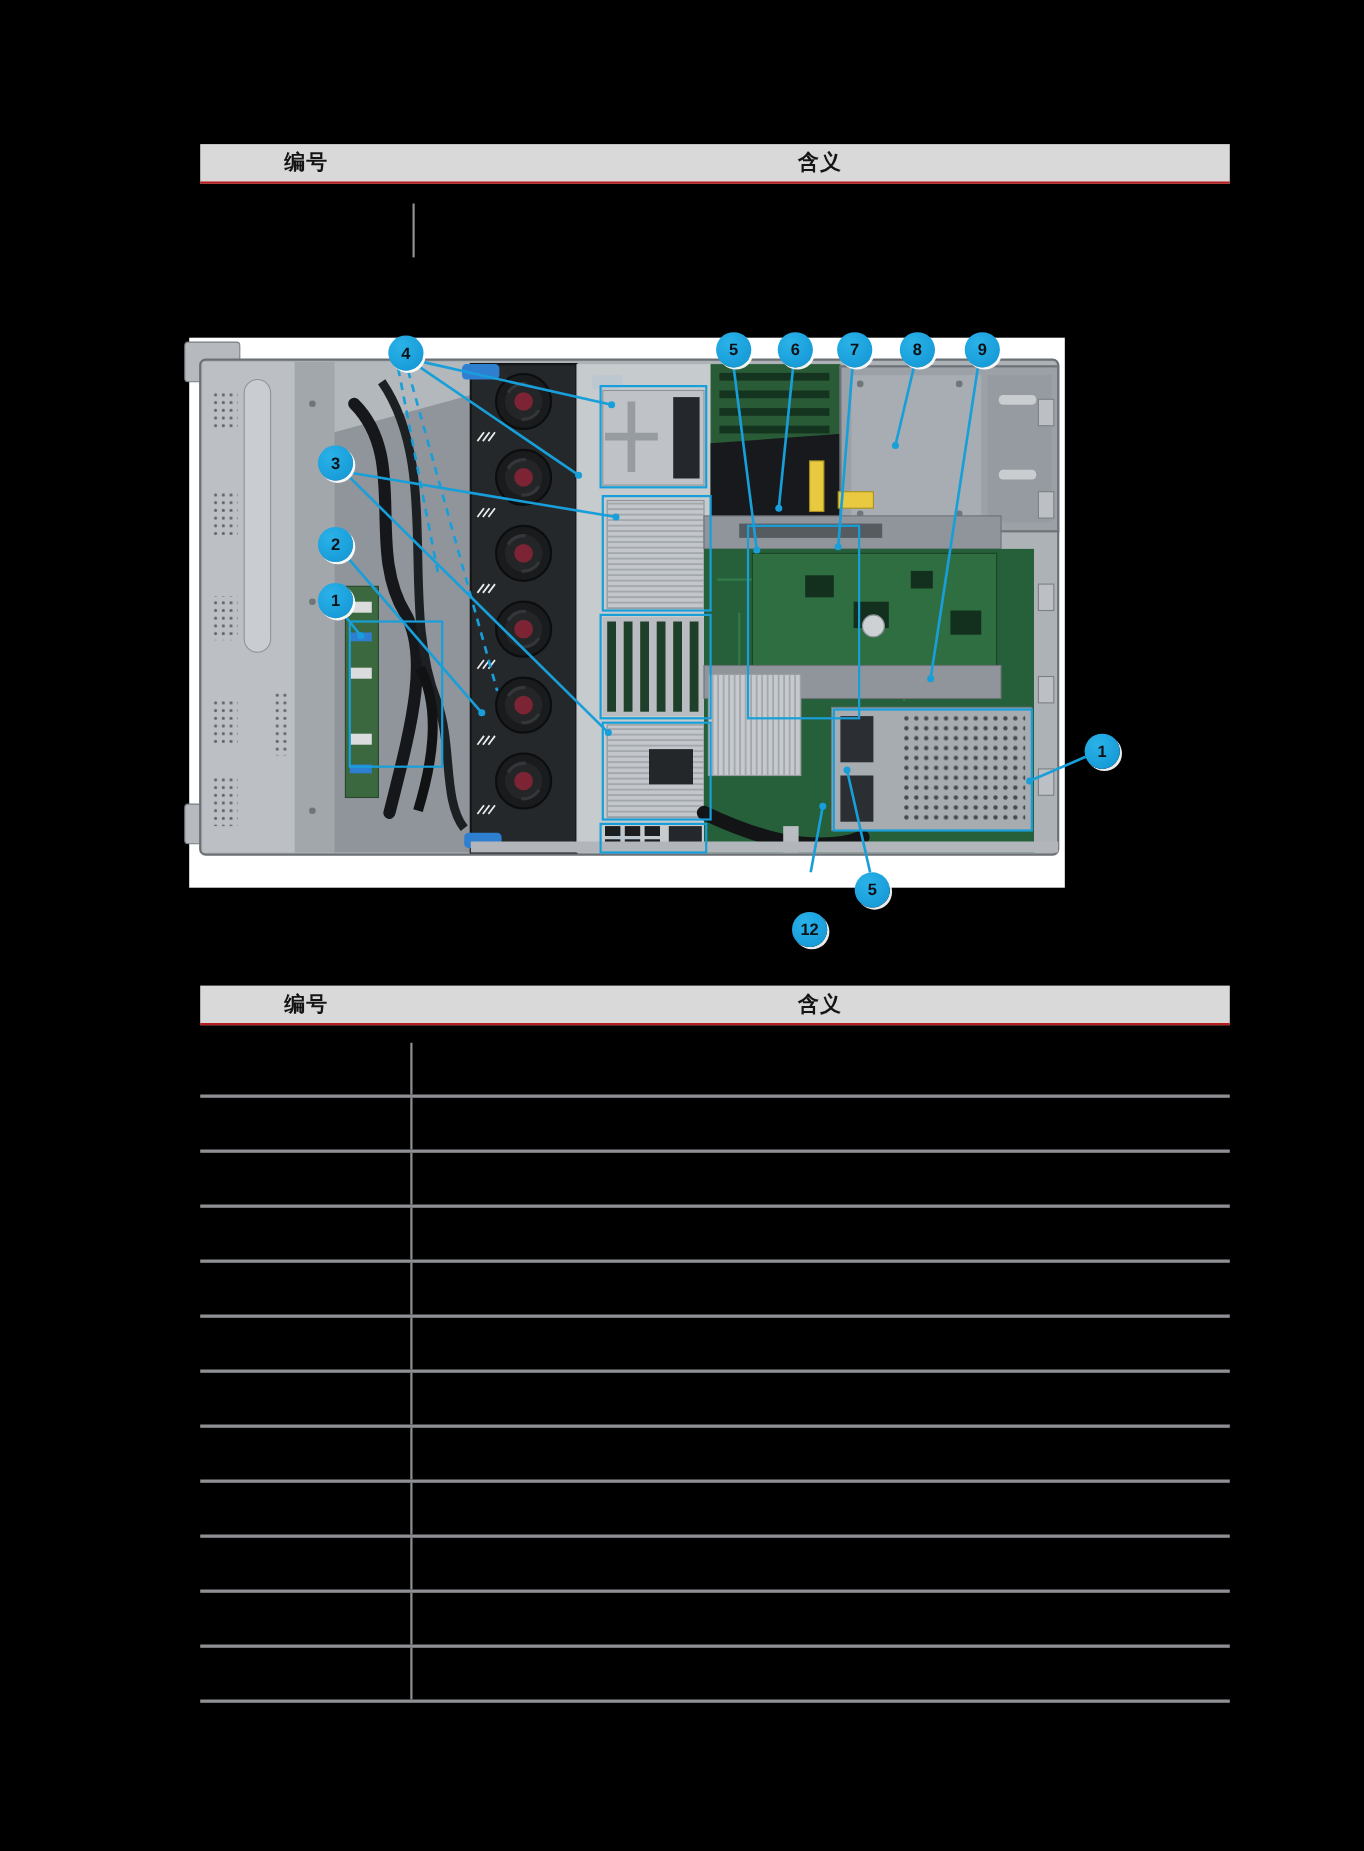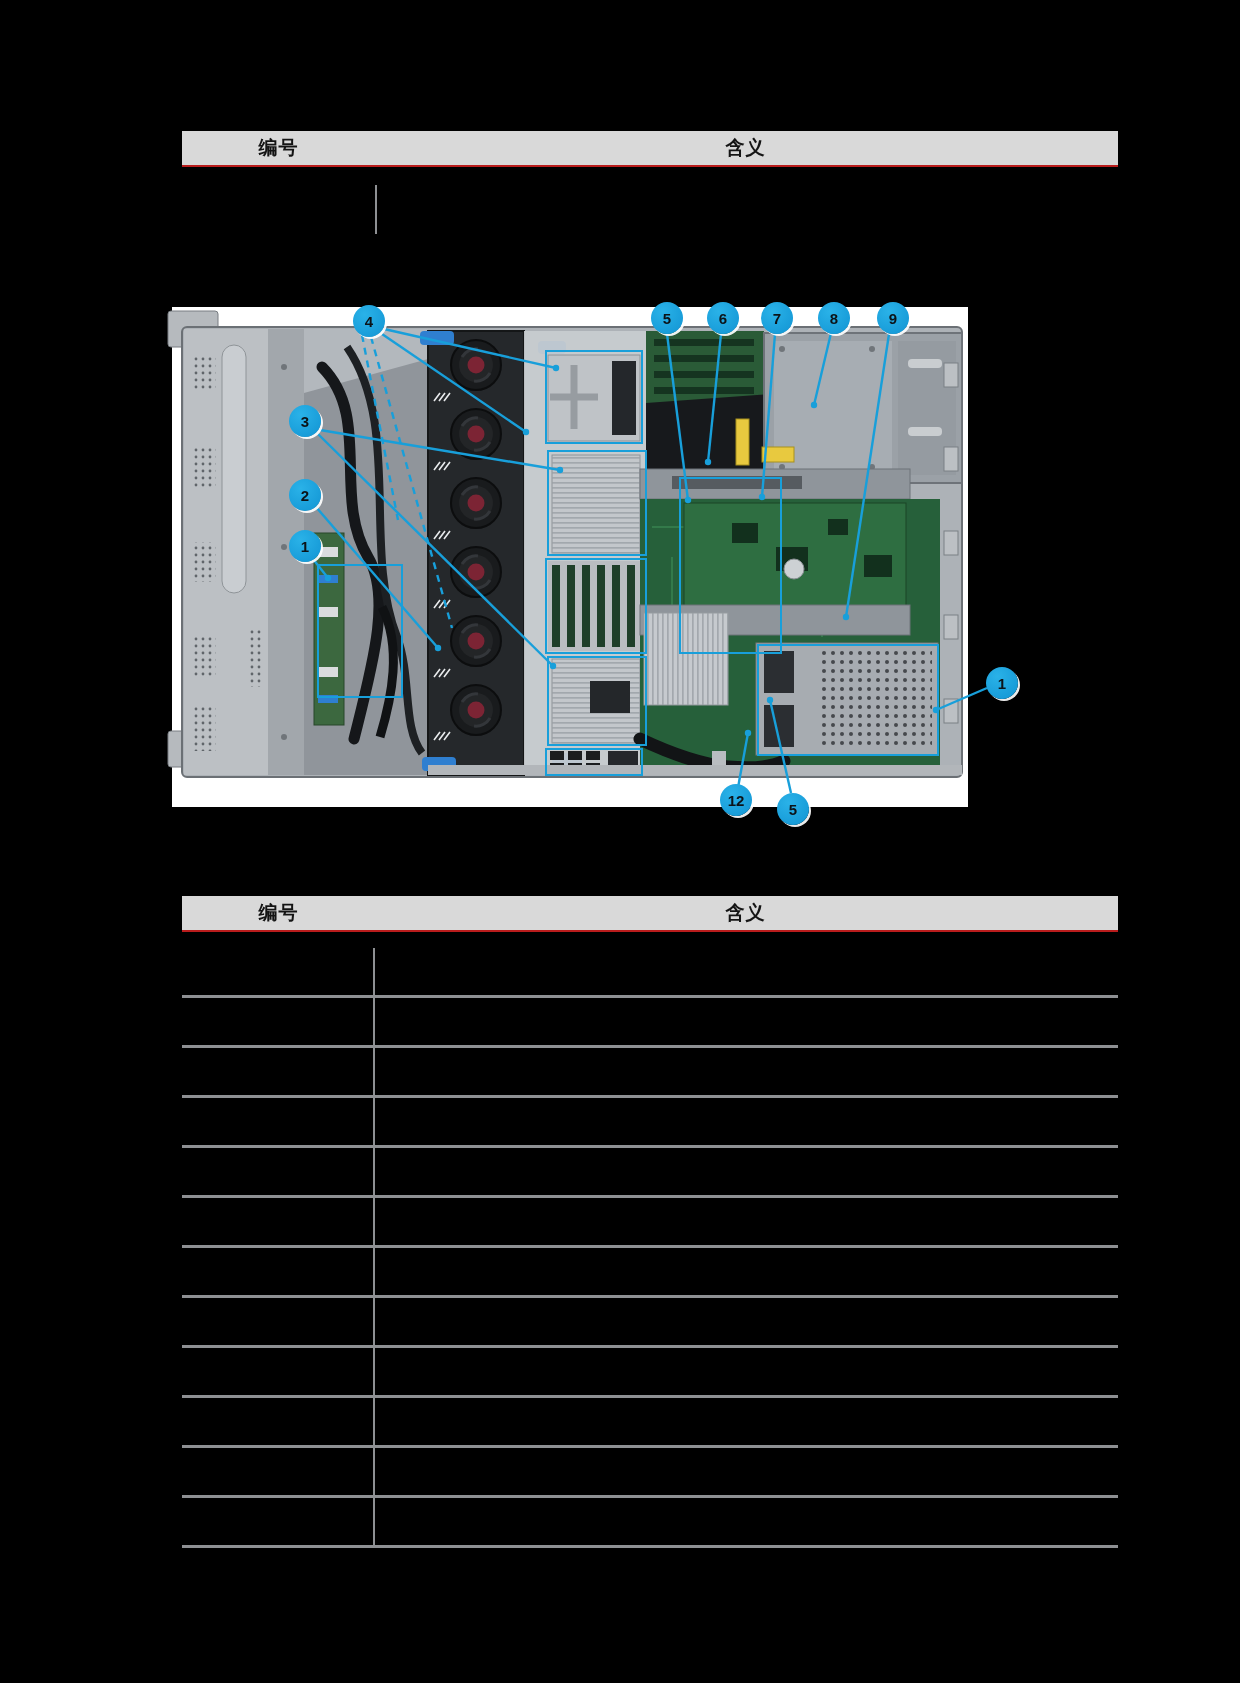--- a/index.html
+++ b/index.html
@@ -248,21 +248,21 @@
   <div class="callout" style="left:289px;top:479px;">2</div>
   <div class="callout" style="left:289px;top:405px;">3</div>
   <div class="callout" style="left:353px;top:305px;">4</div>
   <div class="callout" style="left:651px;top:302px;">5</div>
   <div class="callout" style="left:707px;top:302px;">6</div>
   <div class="callout" style="left:761px;top:302px;">7</div>
   <div class="callout" style="left:818px;top:302px;">8</div>
   <div class="callout" style="left:877px;top:302px;">9</div>
   <div class="callout" style="left:986px;top:667px;">1</div>
   <div class="callout" style="left:777px;top:793px;">5</div>
-  <div class="callout" style="left:720px;top:784px;">12</div>
+  <div class="callout" style="left:720px;top:829px;">12</div>
 
   <div class="tbl-head bot-head">
     <div class="hcell c1">编号</div>
     <div class="hcell c2">含义</div>
   </div>
   <div class="bot-rows">
     <div class="brow">
         <div class="bcell1"></div>
         <div class="bcell2"></div>
       </div>

